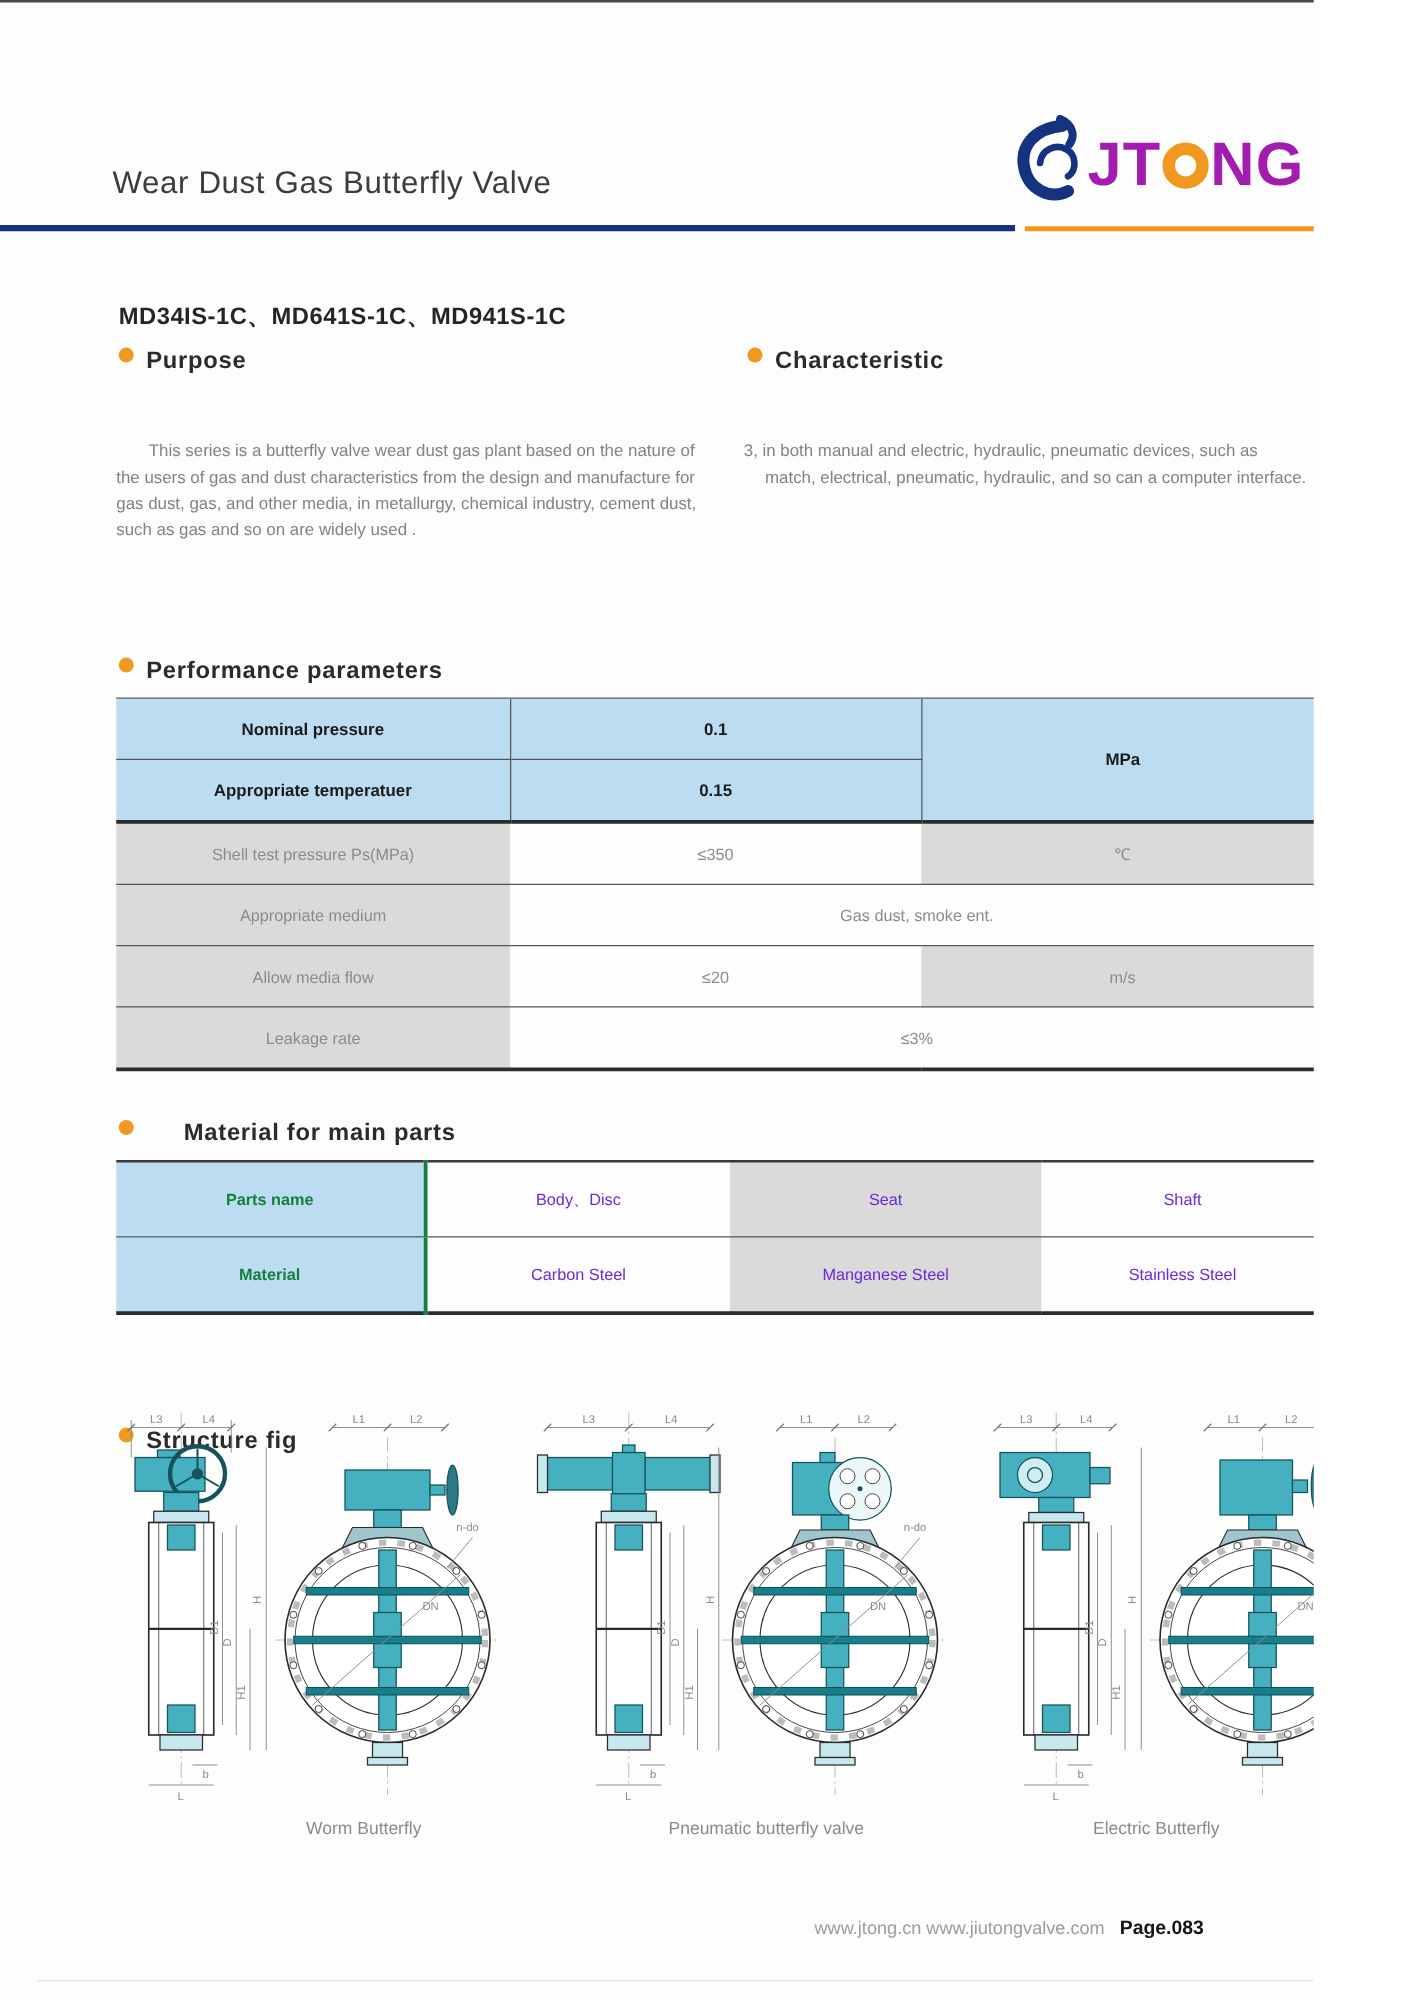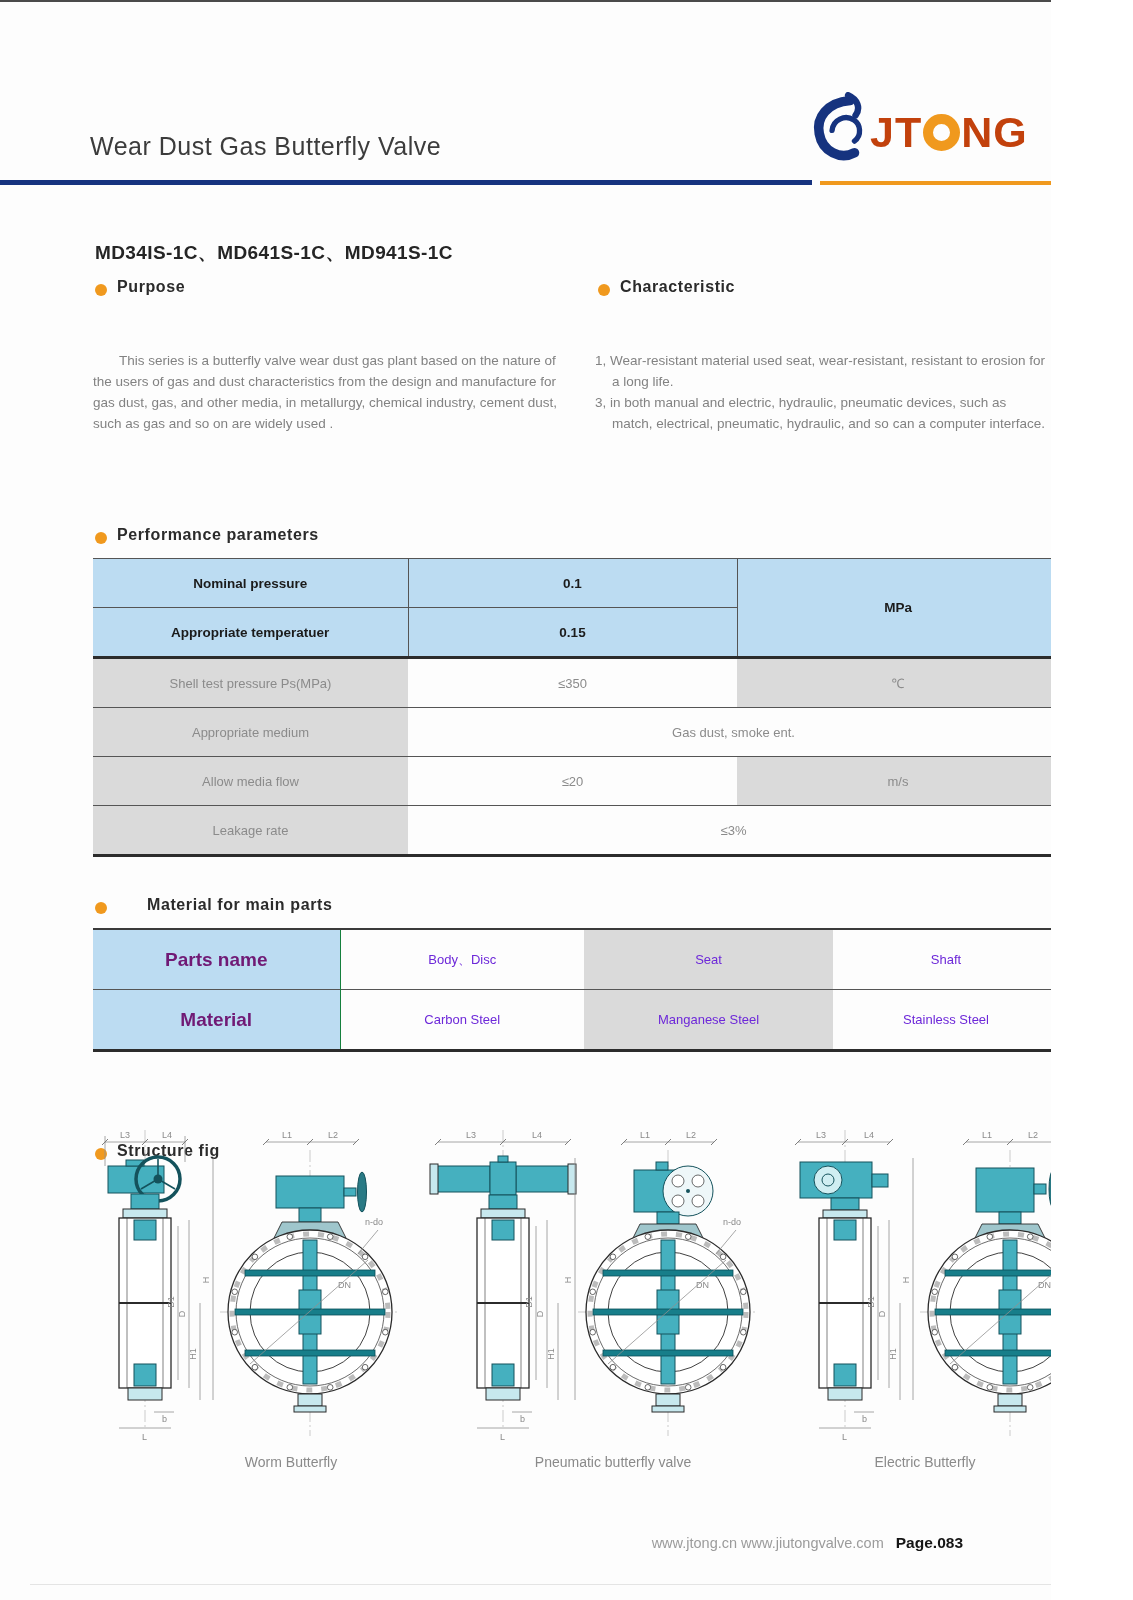--- a/index.html
+++ b/index.html
@@ -7,41 +7,41 @@
         font-family:"Liberation Sans",sans-serif;overflow:hidden;border-top:2px solid #4a4a4a;box-sizing:border-box;padding-left:20px;}
   
   .band{position:absolute;left:1078px;top:0;width:55px;height:227px;background:#16337f;
         background-image:
           repeating-linear-gradient(115deg, rgba(255,255,255,0) 0 12px, rgba(70,130,215,.85) 12px 15px, rgba(255,255,255,0) 15px 26px),
           repeating-linear-gradient(115deg, rgba(255,255,255,0) 0 30px, rgba(120,170,235,.5) 30px 32px, rgba(255,255,255,0) 32px 60px);}
   .title{position:absolute;left:90px;top:130px;font-size:25px;color:#3c3c3c;letter-spacing:.5px;}
   .rule-blue{position:absolute;left:0;top:178px;width:812px;height:5px;background:#16337f;}
   .rule-orange{position:absolute;left:820px;top:179px;width:243px;height:4px;background:#f0991e;}
   .logo{position:absolute;left:808px;top:90px;display:flex;align-items:center;}
-  .logo-text{display:flex;align-items:center;font-weight:bold;font-size:43px;color:#c2410c;letter-spacing:1px;line-height:1;}
+  .logo-text{display:flex;align-items:center;font-weight:bold;font-size:49px;color:#a21caf;letter-spacing:1px;line-height:1;}
   .logo-o{display:inline-block;width:17px;height:17px;border:10px solid #f0991e;border-radius:50%;margin:0 1px;}
   .models{position:absolute;left:95px;top:238px;font-size:19px;font-weight:bold;color:#252525;letter-spacing:.4px;}
   
-  .sec-head{position:absolute;display:flex;align-items:flex-end;gap:10px;font-size:16px;font-weight:bold;color:#2b2b2b;letter-spacing:.6px;}
+  .sec-head{position:absolute;display:flex;align-items:flex-start;gap:10px;font-size:19px;font-weight:bold;color:#2b2b2b;letter-spacing:.6px;}
   .dot{width:12px;height:12px;border-radius:50%;background:#f0991e;flex:0 0 auto;}
   
   .purpose-body{position:absolute;left:93px;top:348px;width:468px;font-size:13.5px;line-height:21px;color:#828282;text-indent:26px;}
   .char-list{position:absolute;left:595px;top:348px;width:455px;font-size:13.5px;line-height:21px;color:#828282;}
   .char-list div{padding-left:17px;text-indent:-17px;}
   
   table{border-collapse:collapse;table-layout:fixed;}
   .t1{position:absolute;left:93px;top:556px;width:966px;border-top:1px solid #555;border-bottom:3px solid #2c2c2c;}
   .t1 td{height:46px;text-align:center;vertical-align:middle;font-size:13px;color:#8b8b8b;border-top:1px solid #555;}
   .t1 .bl,.t1 .bv,.t1 .bu{background:#bcdcf2;color:#1b1b1b;font-weight:bold;font-size:13.5px;}
   .t1 .bv,.t1 .bu{border-left:1px solid #555;}
   .t1 .thick td{border-top:3px solid #2c2c2c;}
   .t1 .gl,.t1 .gu{background:#dadada;}
   .t2{position:absolute;left:93px;top:926px;width:966px;border-top:2px solid #3a3a3a;border-bottom:3px solid #2c2c2c;}
   .t2 td{height:57px;text-align:center;vertical-align:middle;font-size:13px;color:#6d28d9;border-top:1px solid #555;}
-  .t2 .hl{background:#bcdcf2;color:#701a75;font-weight:bold;font-size:19px;border-right:1px solid #15803d;}
+  .t2 .hl{background:#bcdcf2;color:#15803d;font-weight:bold;font-size:13px;border-right:3px solid #15803d;}
   .t2 .c2{background:#dadada;}
   
   .fig{position:absolute;width:330px;height:330px;}
   .caption{position:absolute;top:1452px;transform:translateX(-50%);font-size:14px;color:#8a8a8a;white-space:nowrap;}
   .cl{stroke:#b5b5b5;stroke-width:.7;stroke-dasharray:12 3 2 3;fill:none;}
   .dim{stroke:#909090;stroke-width:.8;fill:none;}
   .tick{stroke:#707070;stroke-width:.9;}
   .dt{font-size:9px;fill:#8a8a8a;}
   .teal{fill:#45b0bf;stroke:#14525c;stroke-width:1;}
   .lite{fill:#c7e8ee;stroke:#2b2b2b;stroke-width:1;}
@@ -91,21 +91,20 @@
     <span>Purpose</span>
   </div>
   <div class="sec-head" style="left:598px;top:276px;">
     <span class="dot"></span>
     <span>Characteristic</span>
   </div>
 
   <div class="purpose-body">This series is a butterfly valve wear dust gas plant based on the nature of the users of gas and dust characteristics from the design and manufacture for gas dust, gas, and other media, in metallurgy, chemical industry, cement dust, such as gas and so on are widely used .</div>
 
   <div class="char-list">
-    <div>1, Wear-resistant material used seat, wear-resistant, resistant to erosion for a long life.</div>
     <div>3, in both manual and electric, hydraulic, pneumatic devices, such as match, electrical, pneumatic, hydraulic, and so can a computer interface.</div>
   </div>
 
   <div class="sec-head" style="left:95px;top:524px;">
     <span class="dot"></span>
     <span>Performance parameters</span>
   </div>
 
   <table class="t1">
     <colgroup>

